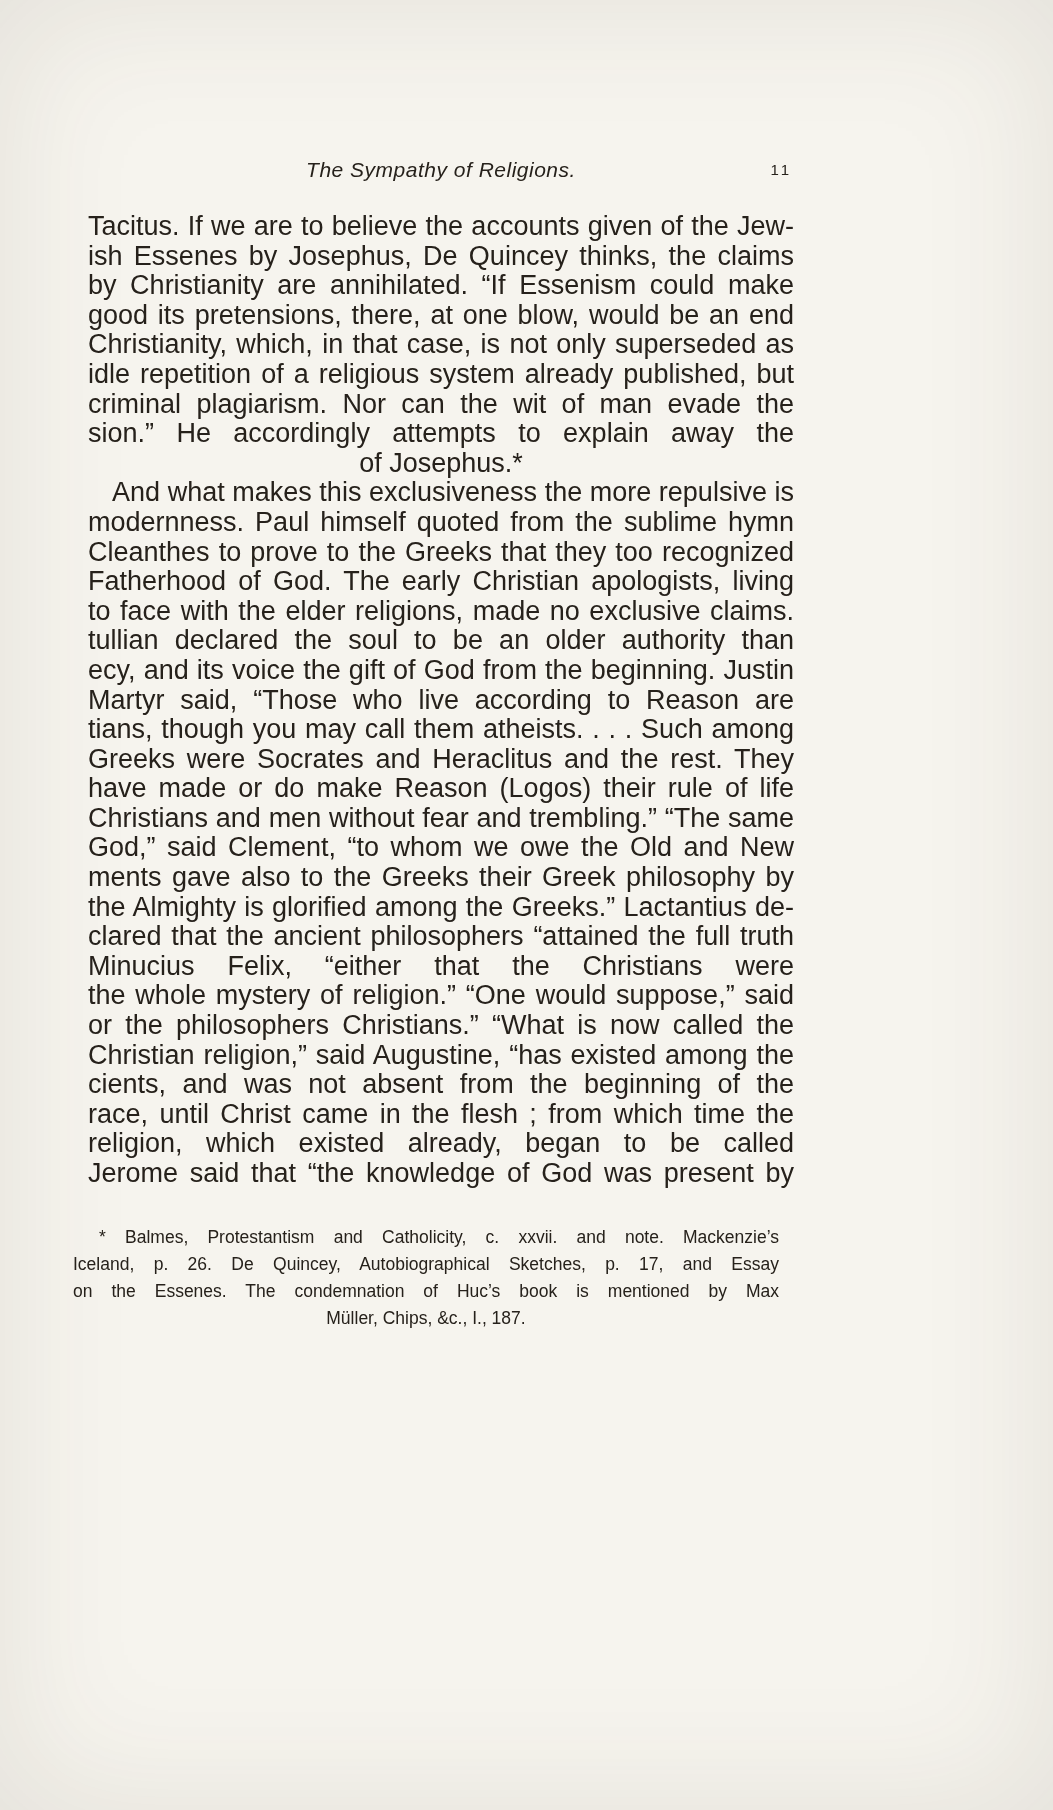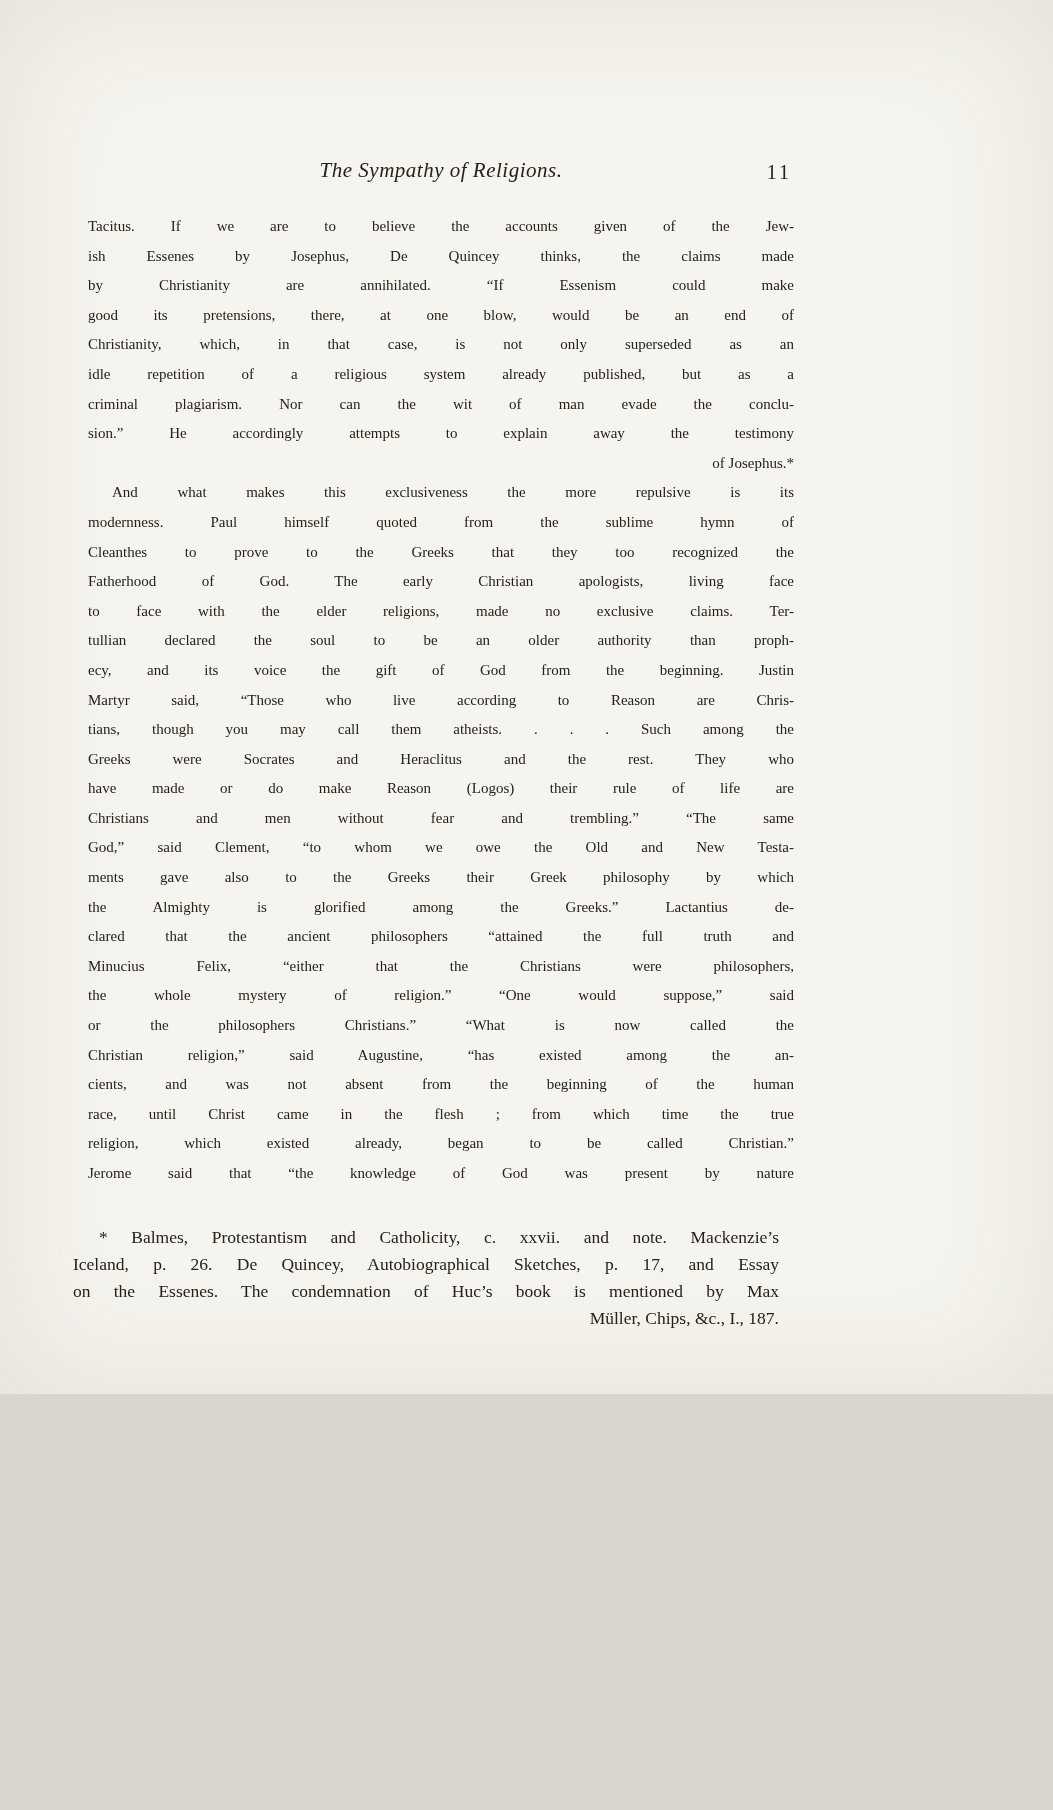--- a/index.html
+++ b/index.html
@@ -1,67 +1,67 @@
 <!DOCTYPE html>
 <html><head>
 <meta charset="utf-8">
 <style>
   html, body { margin: 0; padding: 0; background: #d8d5cf; }
   .page {
     position: relative;
     width: 1053px;
-    height: 1394px;
+    height: 1810px;
     margin: 0 auto;
     background: #f6f4ee;
     box-shadow: inset 0 0 140px rgba(70, 58, 36, 0.10);
-    font-family: Liberation Serif, serif;
+    font-family: Liberation Sans, sans-serif;
     color: #26211b;
     overflow: hidden;
   }
   .running-header {
     position: absolute;
     top: 158px;
     left: 88px;
     width: 706px;
     height: 34px;
   }
   .running-title {
     text-align: center;
     font-style: italic;
     font-size: 21px;
     letter-spacing: 0.5px;
   }
   .page-number {
     position: absolute;
     right: 2px;
     top: 3px;
-    font-size: 20px;
+    font-size: 15px;
     letter-spacing: 3px;
     font-variant: small-caps;
   }
   .body-text {
     position: absolute;
     top: 212px;
     left: 88px;
     width: 706px;
-    font-size: 15px;
+    font-size: 27px;
   }
   .tline {
     height: 29.6px;
     line-height: 29.6px;
     text-align: justify;
     overflow: hidden;
     white-space: normal;
   }
   .tline::after {
     content: "";
     display: inline-block;
     width: 100%;
   }
-  .tline.last { text-align: right; }
+  .tline.last { text-align: center; }
   .tline.last::after { content: none; }
   .para.indent .tline:first-child { text-indent: 24px; }
   .footnote {
     position: absolute;
     top: 1224px;
     left: 73px;
     width: 706px;
     font-size: 17.5px;
   }
   .footnote .tline {

